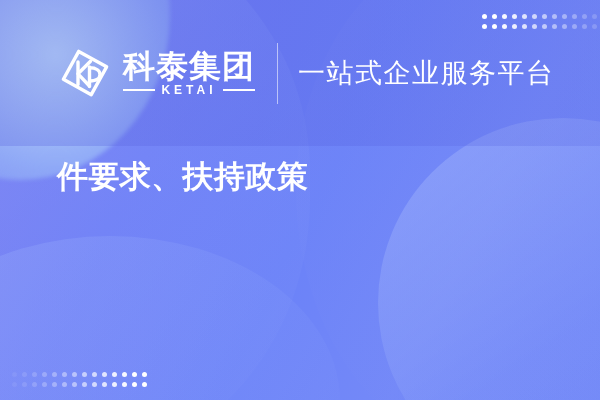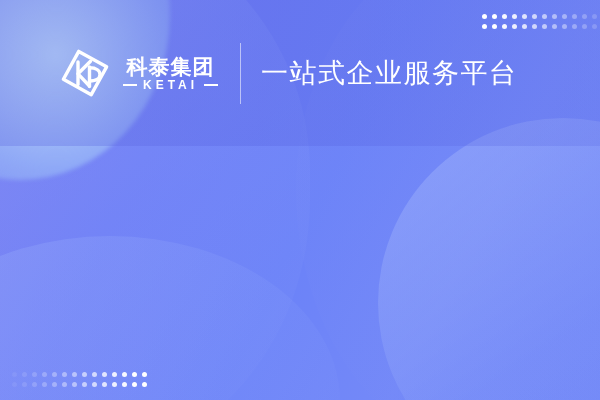--- a/index.html
+++ b/index.html
@@ -101,21 +101,21 @@
     gap: 11px;
     margin-left: 58px;
   }
 
   .logo-mark { width: 54px; height: 54px; flex: 0 0 auto; }
 
   .brand-words { display: flex; flex-direction: column; align-items: center; gap: 2px; }
 
   .brand-cn {
     color: #ffffff;
-    font-size: 21px;
+    font-size: 32px;
     font-weight: 700;
     letter-spacing: 1px;
     line-height: 1;
     white-space: nowrap;
   }
 
   .brand-en-row {
     display: flex;
     align-items: center;
     gap: 6px;
@@ -277,15 +277,16 @@
 
     <div class="divider"></div>
 
     <div class="taglines">
       <span class="tagline-main">一站式企业服务平台</span>
     </div>
 
   </div>
 
   <div class="headline">
+    <span class="headline-line">件要求、扶持政策</span>
   </div>
 
 </div>
 
 </body></html>

